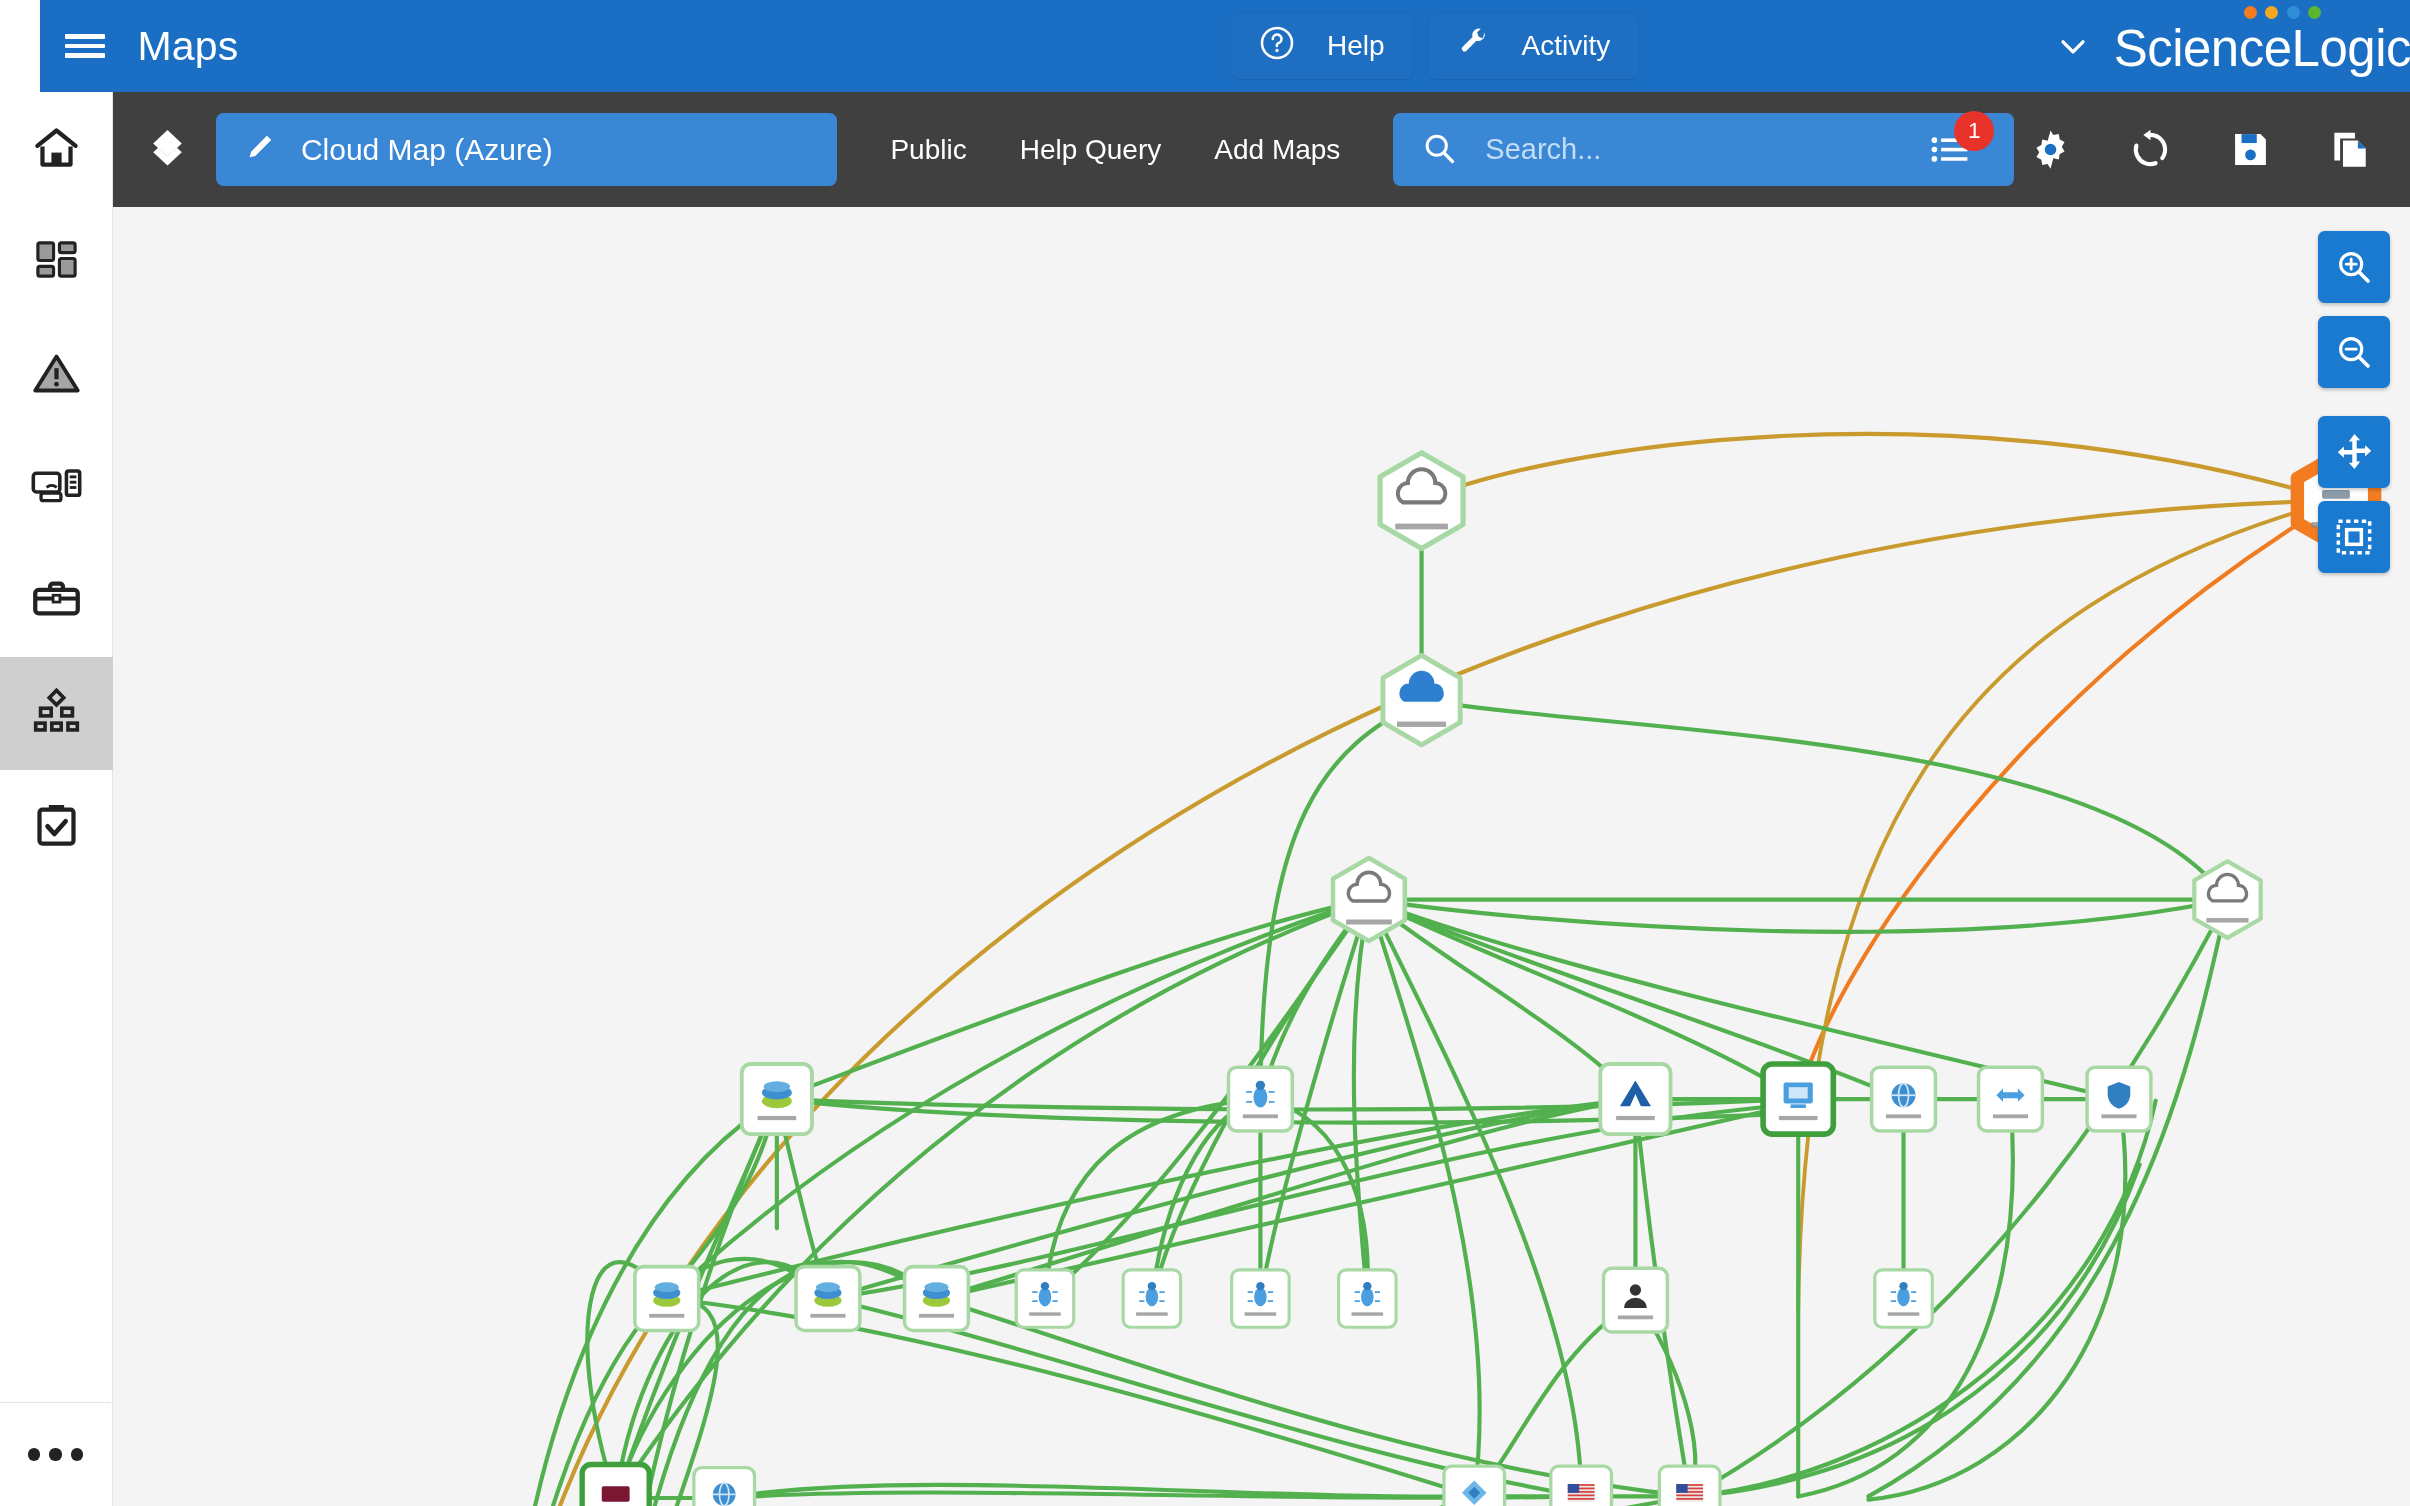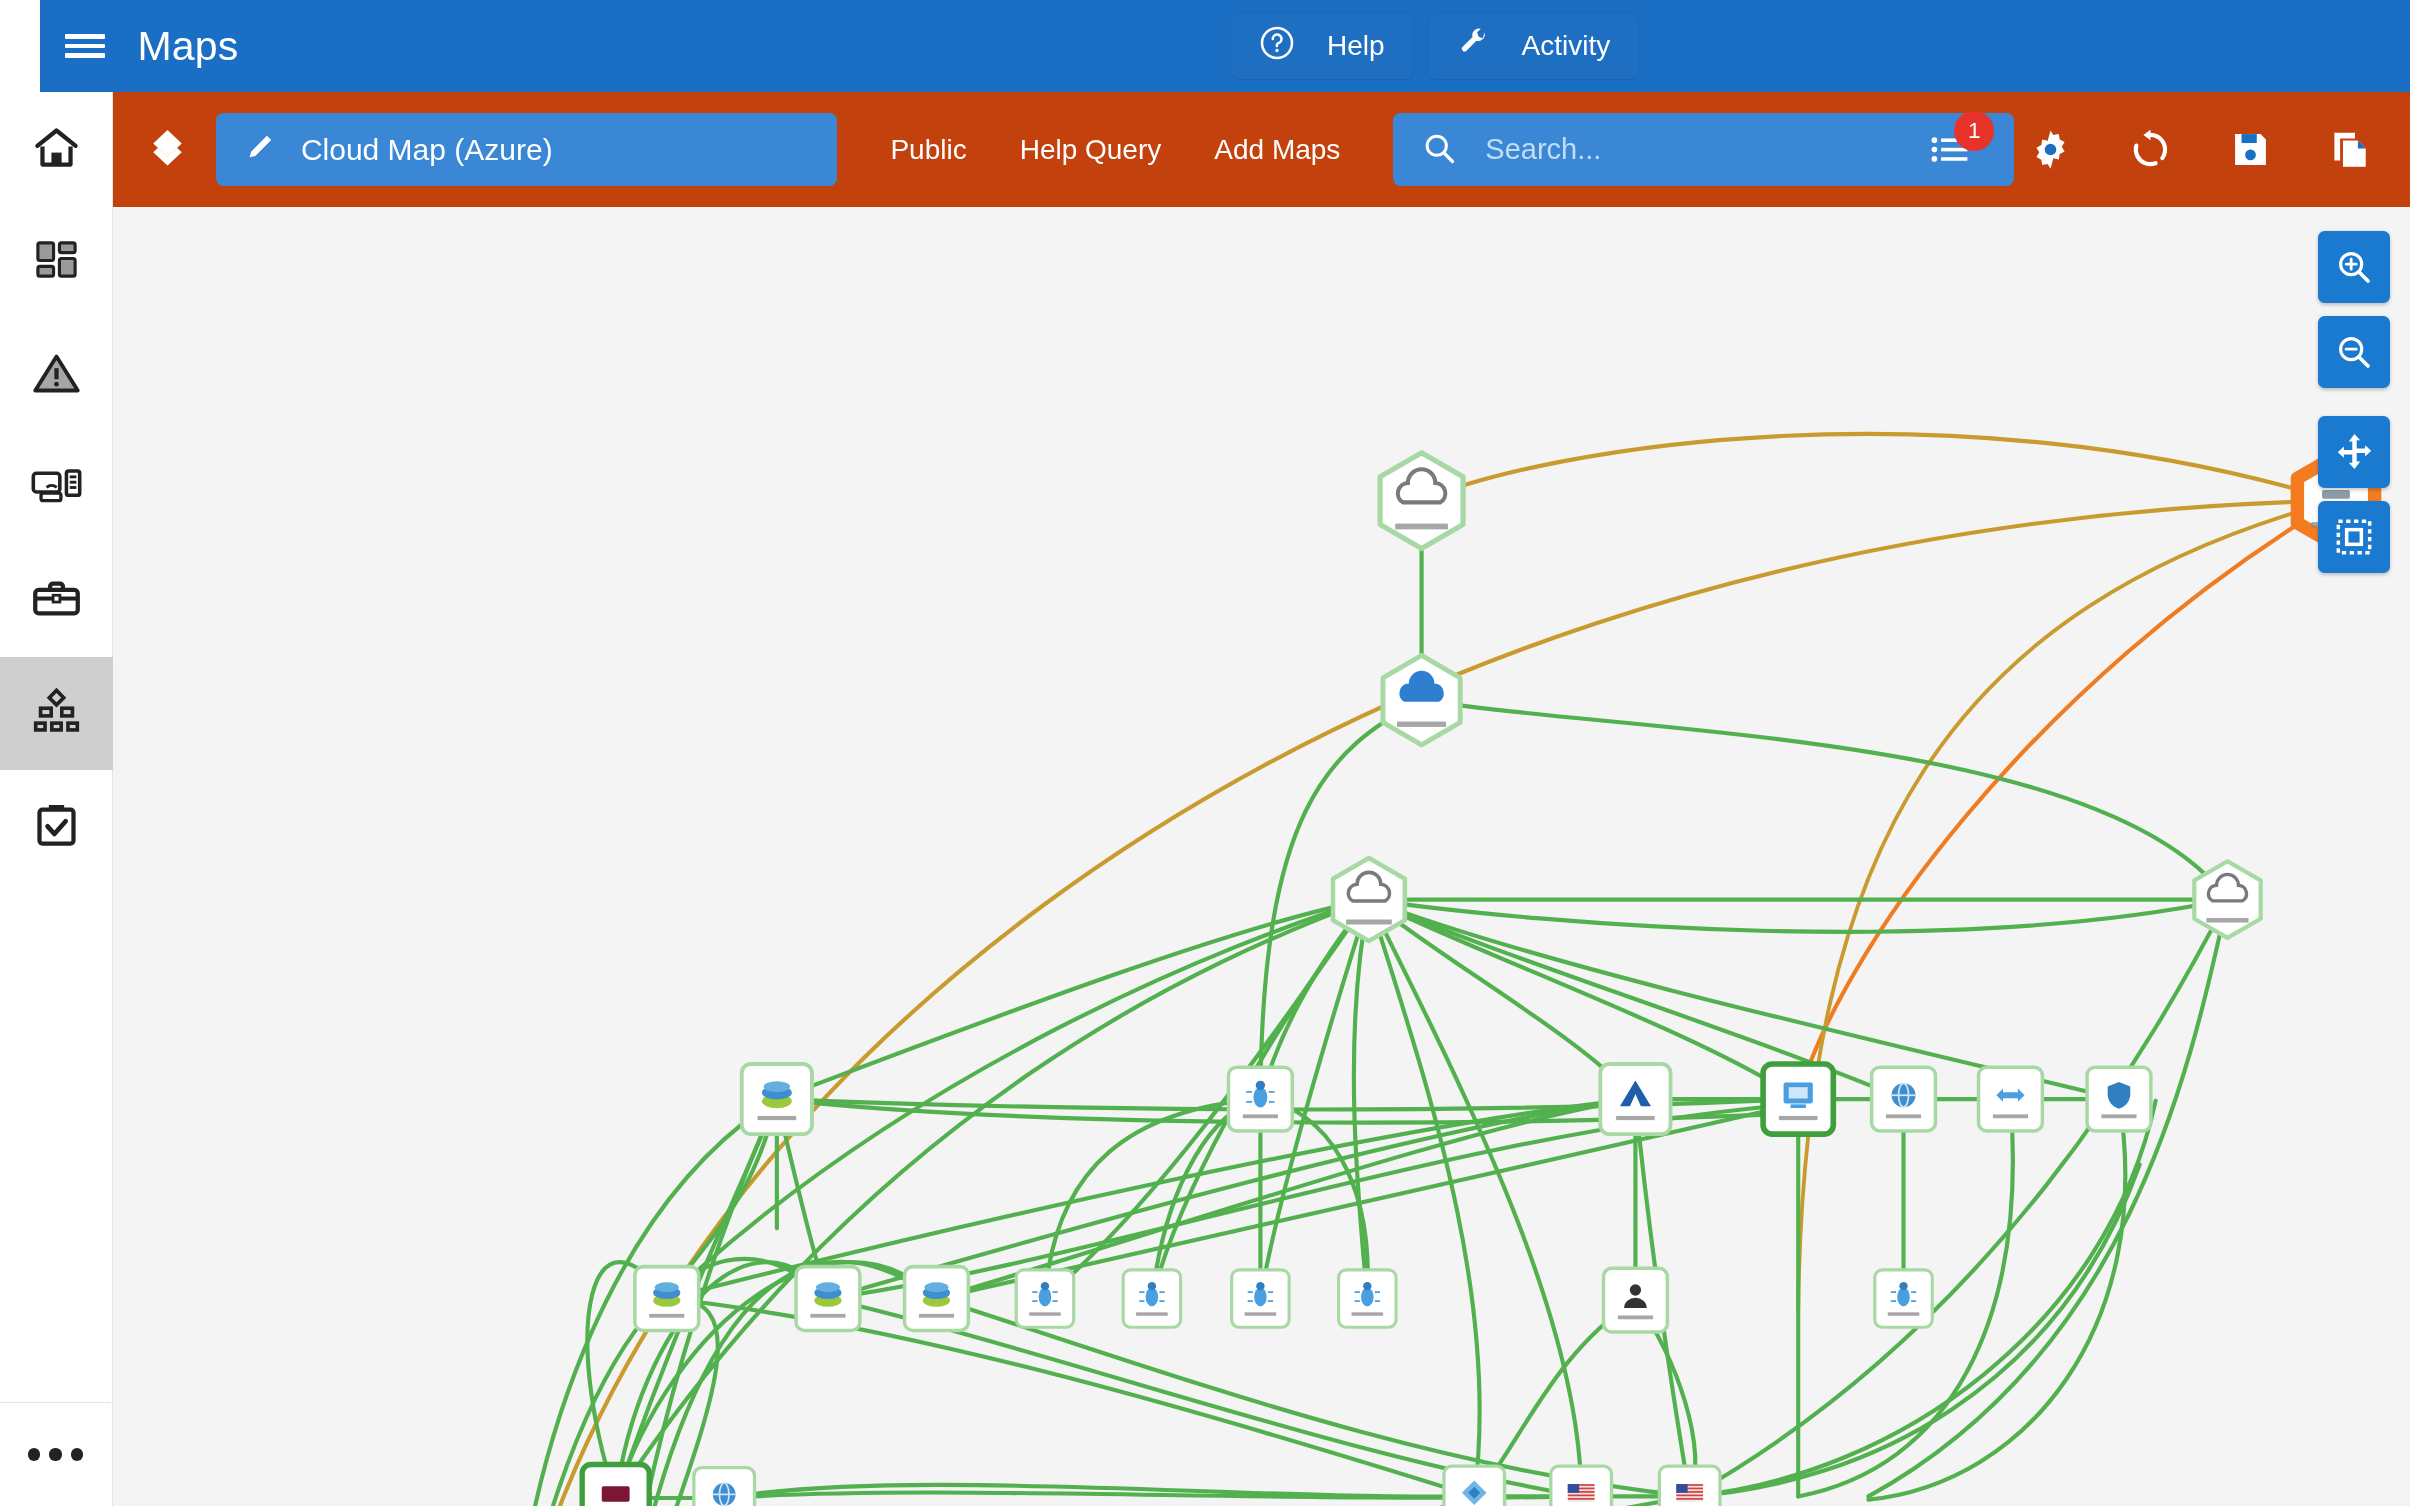--- a/index.html
+++ b/index.html
@@ -78,21 +78,21 @@
     border-top: 1.9px solid #e3e3e3;
     display: flex; align-items: center; justify-content: center;
     cursor: pointer;
   }
   #sidebar-more .d { width: 12.2px; height: 12.2px; border-radius: 50%; background: #222; margin: 0 4.7px; }
 
   
   #map-toolbar {
     position: absolute; top: 92px; left: 113px;
     width: 2298px; height: 115px;
-    background: #c2410c;
+    background: #404040;
     display: flex; align-items: center;
     z-index: 20;
   }
   #layers-button {
     width: 79px; height: 79px; margin-left: 15px;
     display: flex; align-items: center; justify-content: center; cursor: pointer;
   }
   #map-name-field {
     display: flex; align-items: center; gap: 24.5px;
     width: 621px; height: 73px; margin-left: 9.4px;
@@ -182,20 +182,36 @@
     <div class="hdr-btn">
       <span>
         <svg width="34" height="34" viewBox="0 0 24 24">
           <path d="M20.1 4.6a4.6 4.6 0 0 1-5.7 5.8l-7 7a1.9 1.9 0 1 1-2.7-2.7l7-7A4.6 4.6 0 0 1 17.5 2l-2.6 2.6 1.1 2.9 2.9 1.1z" fill="#fff"></path>
         </svg>
       </span>
       <span>Activity</span>
     </div>
   </div>
 
+  <div id="header-right">
+    <div id="brand-chevron">
+      <svg width="40" height="40" viewBox="0 0 24 24">
+        <path d="M6 9.5l6 6 6-6" fill="none" stroke="#fff" stroke-width="2" stroke-linecap="round" stroke-linejoin="round"></path>
+      </svg>
+    </div>
+    <div id="brand-logo">
+      <div id="brand-dots">
+        <i style="background:#f47c20"></i>
+          <i style="background:#f5a623"></i>
+          <i style="background:#2f8fd6"></i>
+          <i style="background:#5cb531"></i>
+      </div>
+      <span>Science</span><span>Logic</span>
+    </div>
+  </div>
 </div>
 
 <div id="sidebar">
   <div class="side-item">
     <span>
       <svg width="51" height="51" viewBox="0 0 24 24">
         <path d="M3 11.2L12 4l9 7.2" fill="none" stroke="#222" stroke-width="2" stroke-linecap="round" stroke-linejoin="round"></path>
         <path d="M5.4 11.5V20h13.2v-8.5" fill="none" stroke="#222" stroke-width="2" stroke-linejoin="round"></path>
         <rect x="9.6" y="14.4" width="4.8" height="5.6" fill="#222"></rect>
       </svg>

